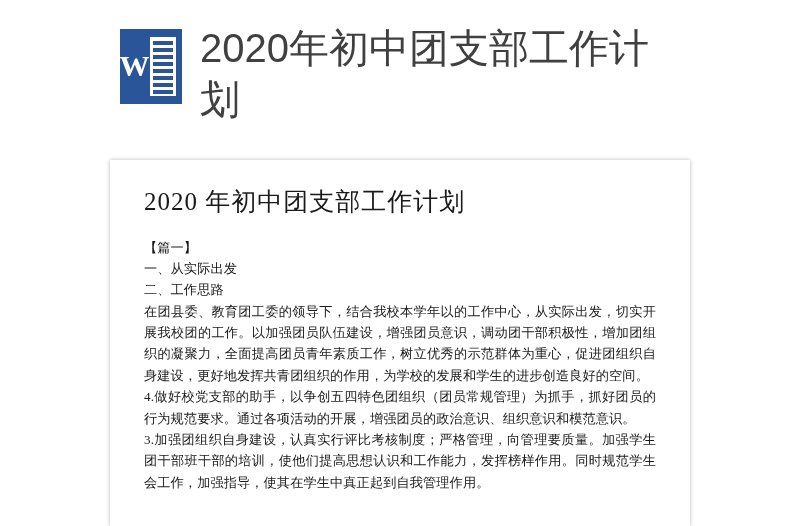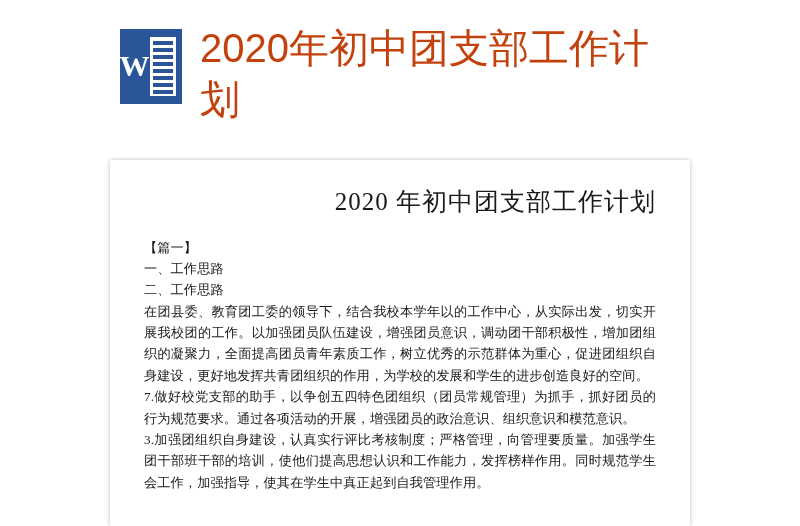--- a/index.html
+++ b/index.html
@@ -74,21 +74,21 @@
     display: block;
     height: 4px;
     margin: 3px 3px 0 3px;
     background: #2a5699;
   }
   .word-icon .doc-lines i:first-child { margin-top: 4px; }
   .header-title {
     font-family: "Liberation Sans", sans-serif;
     font-size: 40px;
     line-height: 1.28;
-    color: #c2410c;
+    color: #404040;
     font-weight: 400;
     letter-spacing: 0px;
     max-width: 470px;
   }
   
   .doc {
     position: absolute;
     left: 110px;
     top: 160px;
     width: 580px;
@@ -96,21 +96,21 @@
     background: #ffffff;
     box-shadow: 0 0 4px rgba(0,0,0,0.28);
     overflow: hidden;
   }
   .doc-inner {
     padding: 26px 34px 0 34px;
     font-family: "Liberation Serif", serif;
     color: #1a1a1a;
   }
   .doc-title {
-    text-align: right;
+    text-align: left;
     font-size: 25px;
     line-height: 1.3;
     margin-bottom: 18px;
     letter-spacing: 1px;
     font-family: "Liberation Serif", serif;
   }
   .doc-body p {
     margin: 0;
     font-size: 13.2px;
     line-height: 1.62;
@@ -147,23 +147,23 @@
       </span>
       <div class="header-title">2020年初中团支部工作计划</div>
     </div>
   </div>
 
   <div class="doc">
     <div class="doc-inner">
       <div class="doc-title">2020 年初中团支部工作计划</div>
       <div class="doc-body">
         <p class="head bracket">【篇一】</p>
-        <p>一、工作思路</p>
+        <p>一、从实际出发</p>
         <p>二、工作思路</p>
         <p>在团县委、教育团工委的领导下，结合我校本学年以的工作中心，从实际出发，切实开展我校团的工作。以加强团员队伍建设，增强团员意识，调动团干部积极性，增加团组织的凝聚力，全面提高团员青年素质工作，树立优秀的示范群体为重心，促进团组织自身建设，更好地发挥共青团组织的作用，为学校的发展和学生的进步创造良好的空间。</p>
-        <p>7.做好校党支部的助手，以争创五四特色团组织（团员常规管理）为抓手，抓好团员的行为规范要求。通过各项活动的开展，增强团员的政治意识、组织意识和模范意识。</p>
+        <p>4.做好校党支部的助手，以争创五四特色团组织（团员常规管理）为抓手，抓好团员的行为规范要求。通过各项活动的开展，增强团员的政治意识、组织意识和模范意识。</p>
         <p>3.加强团组织自身建设，认真实行评比考核制度；严格管理，向管理要质量。加强学生团干部班干部的培训，使他们提高思想认识和工作能力，发挥榜样作用。同时规范学生会工作，加强指导，使其在学生中真正起到自我管理作用。</p>
 
       </div>
     </div>
   </div>
 
 </div>
 
 </body></html>

